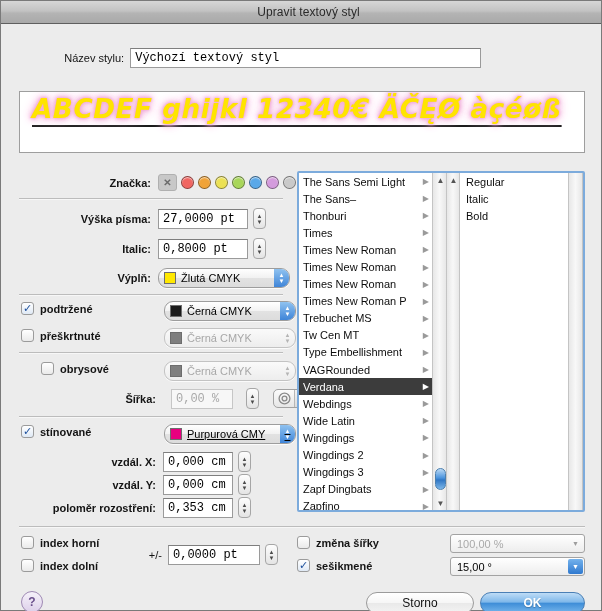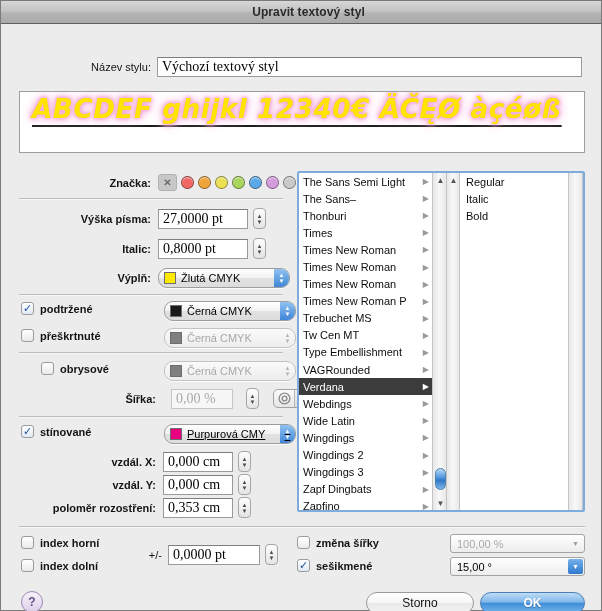--- a/index.html
+++ b/index.html
@@ -20,50 +20,50 @@
   
   #titlebar {
     height: 22px;
     flex: 0 0 22px;
     background: linear-gradient(to bottom, #d7d7d7 0%, #c3c3c3 45%, #b4b4b4 55%, #a9a9a9 100%);
     border-bottom: 1px solid #5f5f5f;
     display: flex; align-items: center; justify-content: center;
     position: relative;
   }
   #titlebar .ttl {
-    font-size: 12px; font-weight: bold; color: #2a2a2a;
+    font-size: 12px; font-weight: normal; color: #2a2a2a;
     letter-spacing: 0.1px;
     margin-left: 15px;
   }
   
   #content {
     flex: 1 1 auto;
     background: #ececec;
     position: relative;
   }
   .row { display: flex; align-items: center; }
   .lbl {
     font-size: 11px; color: #141414; font-weight: bold;
     text-align: right; white-space: nowrap;
   }
   .lbl.plain { font-weight: normal; }
 
   
-  #name-row { position: absolute; left: 0; top: 33px; width: 602px; display: flex; align-items: center; }
+  #name-row { position: absolute; left: 0; top: 24px; width: 480px; display: flex; align-items: center; }
   #name-row .lbl { width: 150px; padding-right: 6px; font-weight: normal; }
   .txtfield {
     box-sizing: border-box;
     background: #fff;
     border: 1px solid #9a9a9a;
     border-top-color: #7e7e7e;
-    font-size: 14px; color: #000;
+    font-size: 12px; color: #000;
     padding: 2px 4px;
     height: 20px;
     line-height: 15px;
-    font-family: Liberation Serif, serif;
+    font-family: Liberation Mono, monospace;
   }
   #name-field { width: 425px; }
 
   
   #preview {
     position: absolute; left: 18px; top: 67px;
     width: 566px; height: 62px;
     box-sizing: border-box;
     background: #fff;
     border: 1px solid #9e9e9e;

